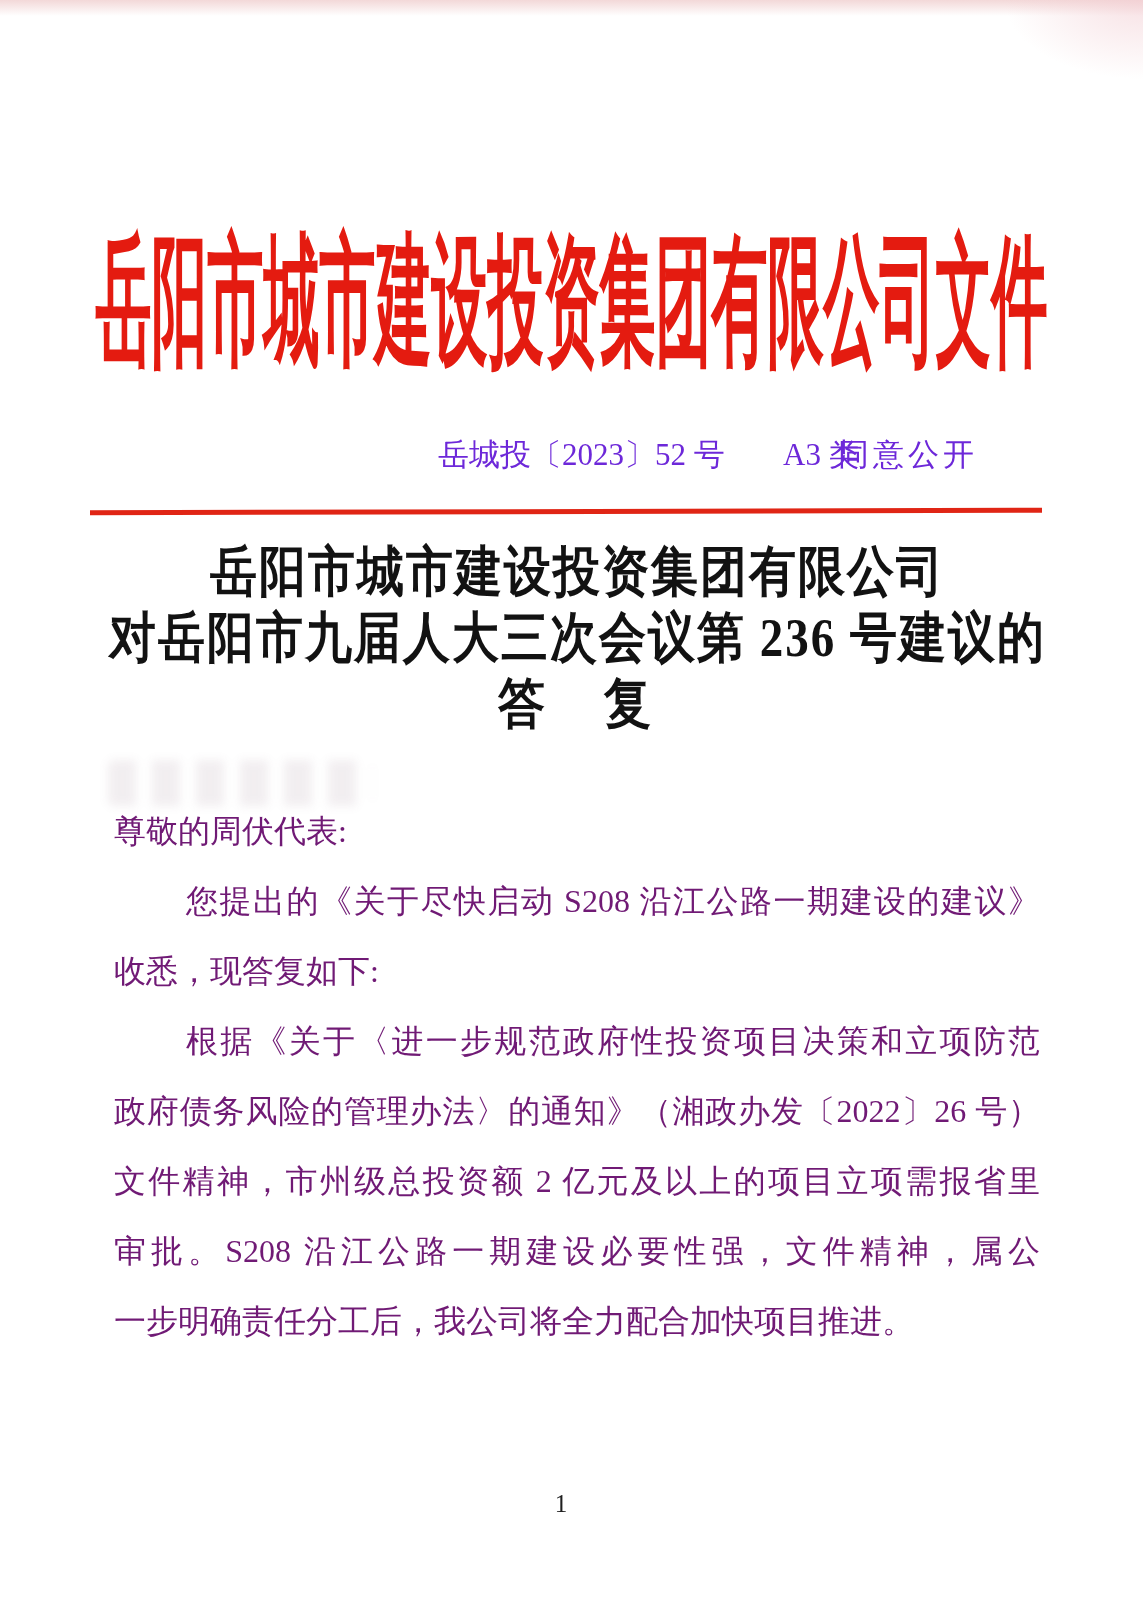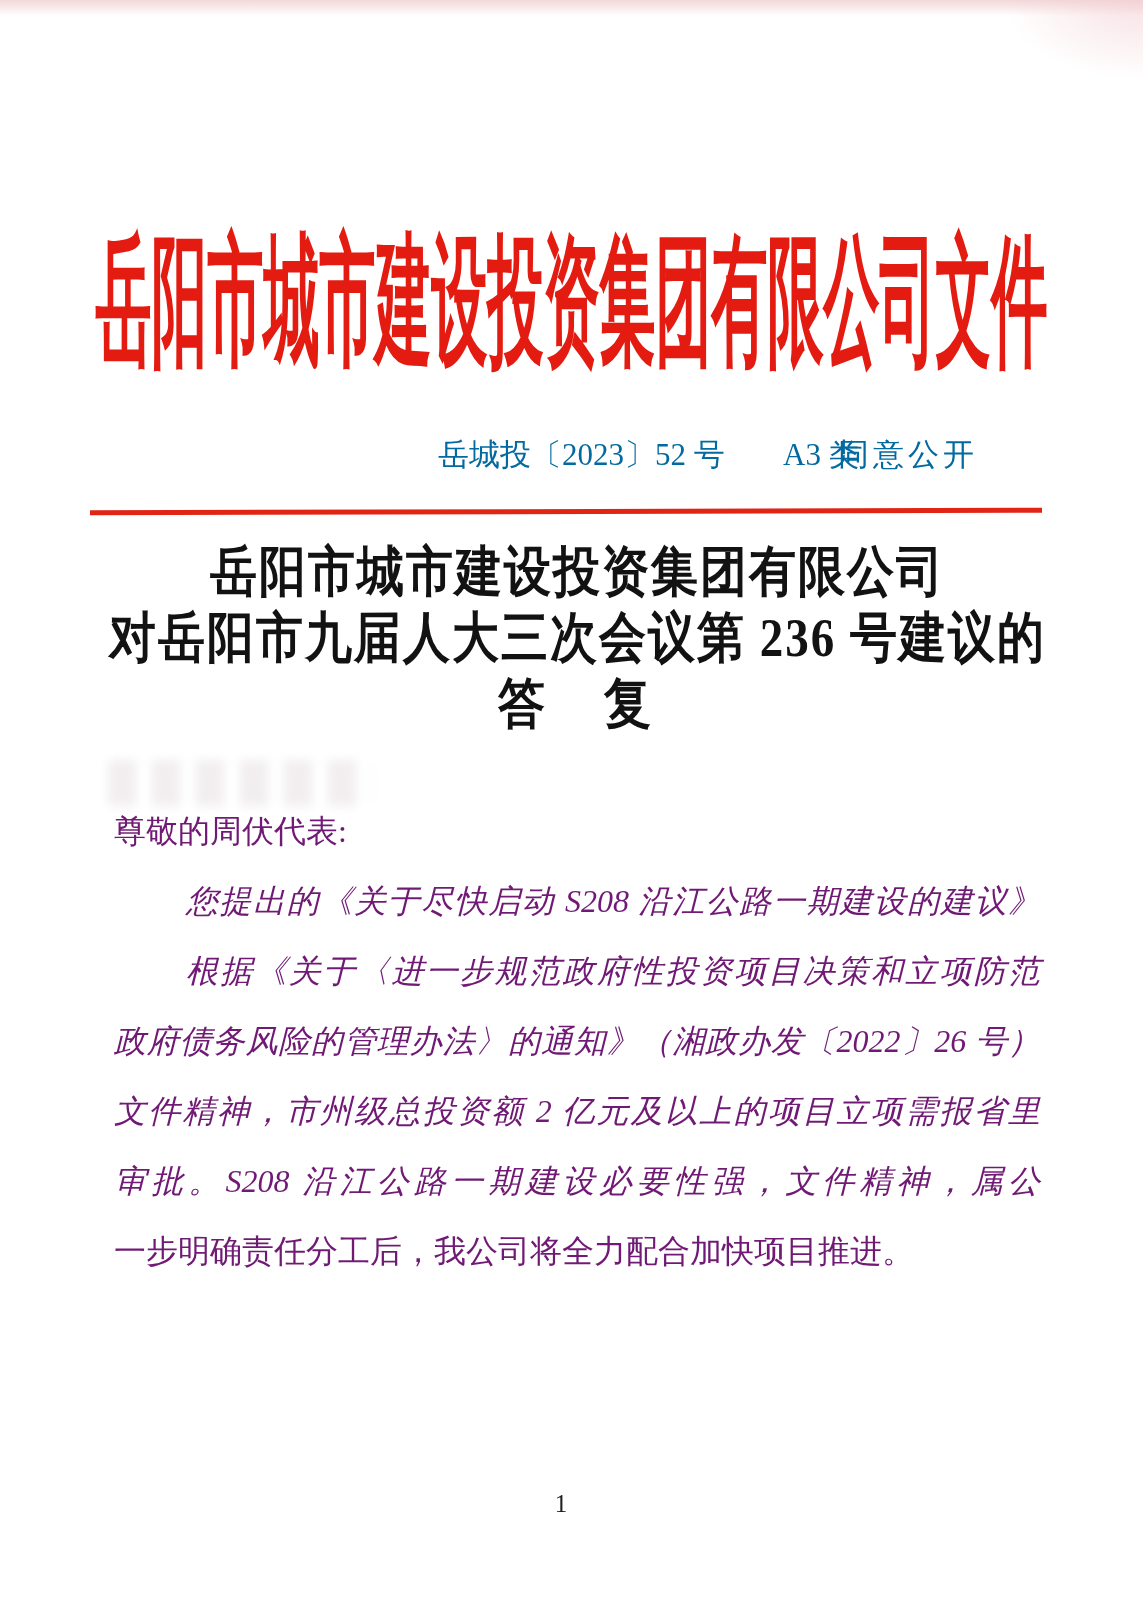--- a/index.html
+++ b/index.html
@@ -47,21 +47,21 @@
     color: #e41b10;
     white-space: nowrap;
     letter-spacing: 0px;
     transform: scaleY(2.55);
     transform-origin: top center;
   }
 
   
   .docnum-row {
     position: absolute; top: 434px; left: 0; width: 100%; height: 44px;
-    font-size: 31px; color: #0369a1;
+    font-size: 31px; color: #6d28d9;
   }
   .docnum-row .num { position: absolute; left: 438px; }
   .docnum-row .cls { position: absolute; left: 783px; }
   .docnum-row .pub { position: absolute; left: 838px; letter-spacing: 4px; }
 
   
   .red-rule {
     position: absolute; top: 509px; left: 90px; width: 952px; height: 5px;
     background: #e02515;
     transform: rotate(-0.15deg);
@@ -89,21 +89,20 @@
     font-size: 32px; color: #701a75;
   }
   .body-line {
     height: 70px; line-height: 70px;
     white-space: nowrap;
   }
   .body-line.justify {
     white-space: normal;
     text-align: justify;
     text-align-last: justify;
-    font-style: italic;
   }
   .body-line.indent { padding-left: 72px; }
 
   
   .page-number {
     position: absolute; top: 1490px; left: 0; width: 1122px;
     text-align: center; font-size: 25px; color: #1f1f1f;
   }
 </style>
 </head>
@@ -134,20 +133,21 @@
   </span>
   <span class="t-line answer">
     <span>答　复</span>
   </span>
 </div>
 
 <div class="body-text">
 
 <div class="body-line">尊敬的周伏代表:</div>
     <div class="body-line indent justify">您提出的《关于尽快启动 S208 沿江公路一期建设的建议》</div>
+    <div class="body-line">收悉，现答复如下:</div>
     <div class="body-line indent justify">根据《关于〈进一步规范政府性投资项目决策和立项防范</div>
     <div class="body-line justify">政府债务风险的管理办法〉的通知》（湘政办发〔2022〕26 号）</div>
     <div class="body-line justify">文件精神，市州级总投资额 2 亿元及以上的项目立项需报省里</div>
     <div class="body-line justify">审批。S208 沿江公路一期建设必要性强，文件精神，属公</div>
     <div class="body-line">一步明确责任分工后，我公司将全力配合加快项目推进。</div>
   </div>
 
 <div class="page-number">1</div>
 
 </body></html>

